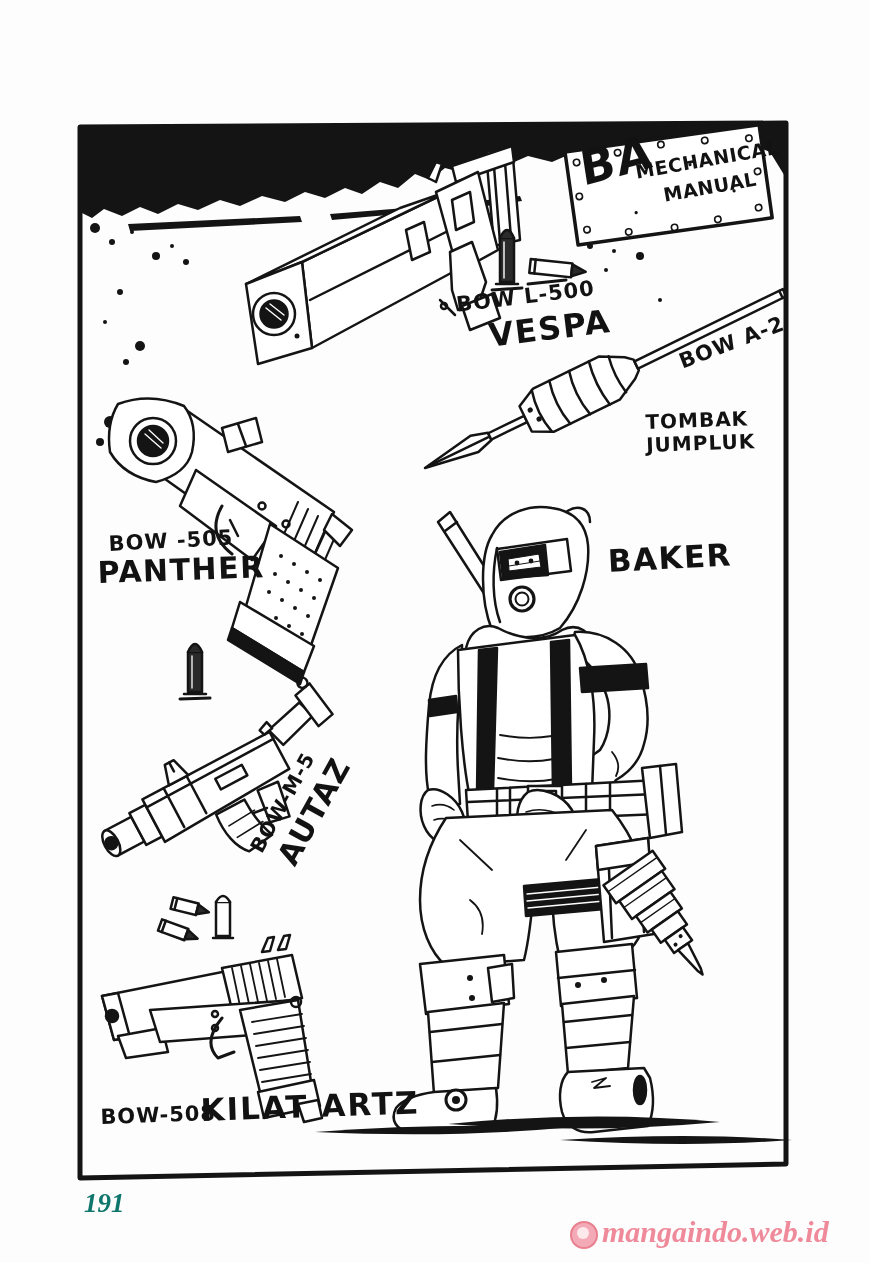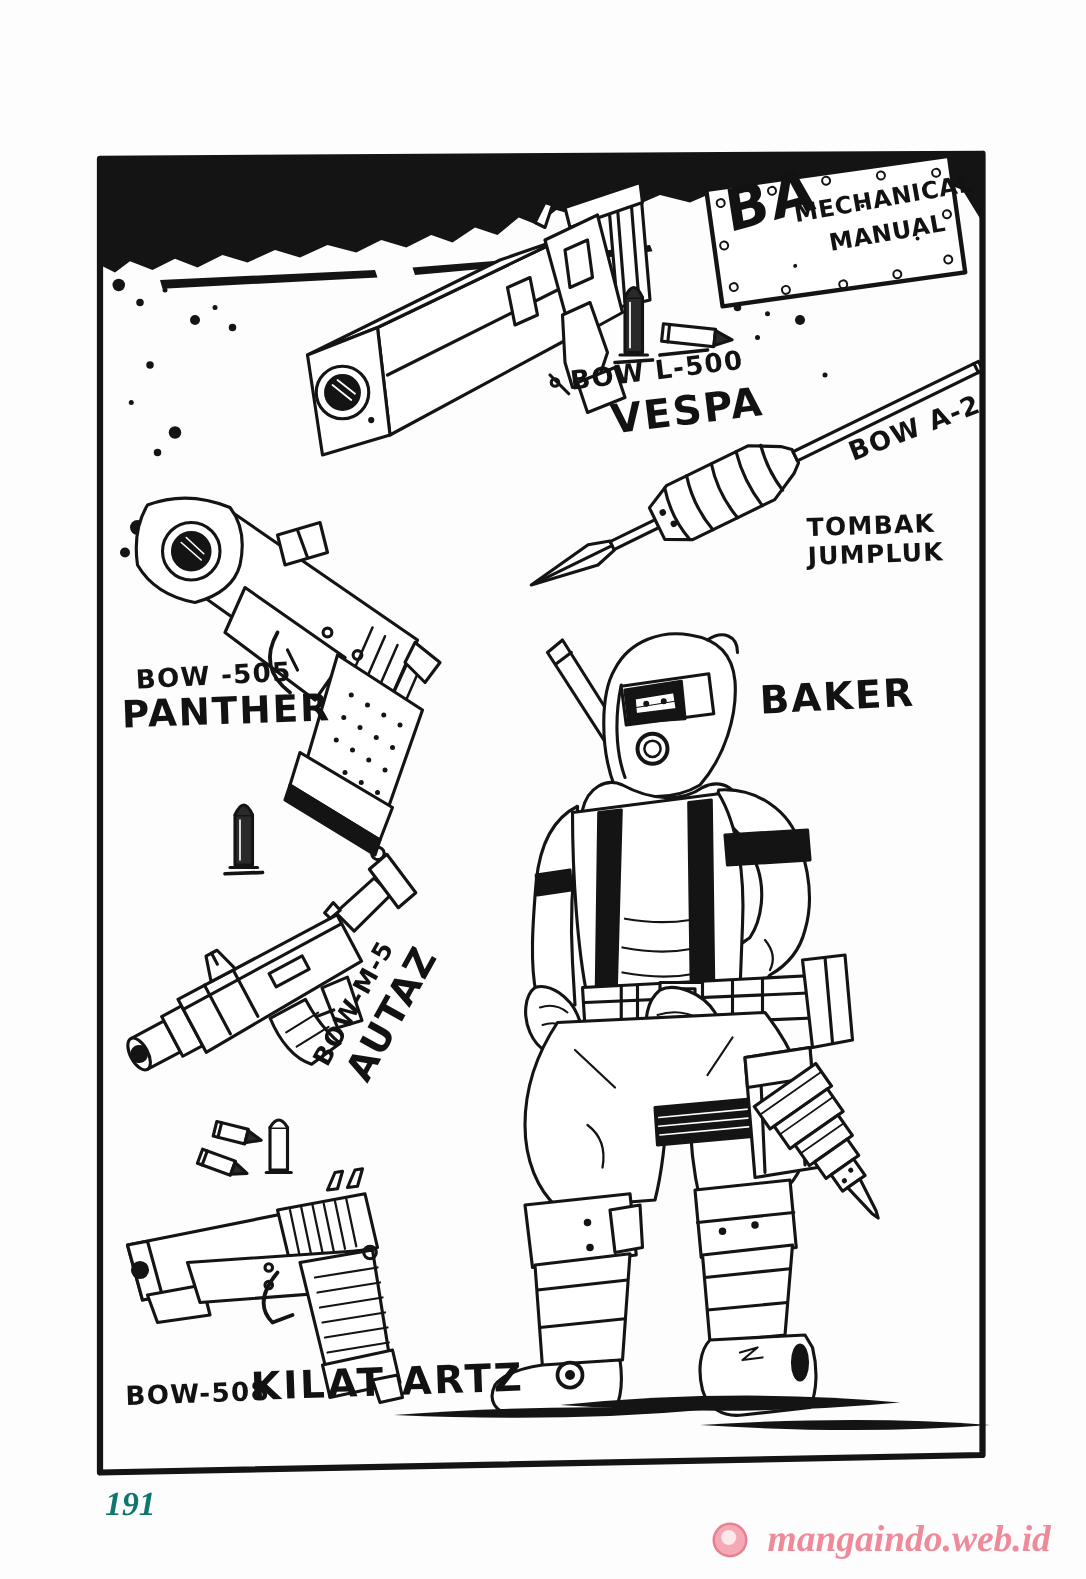--- a/index.html
+++ b/index.html
@@ -8,21 +8,21 @@
   svg{position:absolute;left:0;top:0;}
   .lbl{position:absolute;color:#121212;font-weight:bold;white-space:nowrap;
        transform-origin:0 0;line-height:1.05;}
   .model{font-size:21px;letter-spacing:1px;}
   .wname{font-size:30px;letter-spacing:1.5px;}
   .sign-ba{font-size:46px;font-weight:900;letter-spacing:2px;}
   .sign-small{font-size:19px;letter-spacing:.5px;}
   .two-line{line-height:1.15;}
   .pageno{position:absolute;left:84px;top:1188px;font-family:"Liberation Serif",serif;
           font-style:italic;font-weight:bold;font-size:27px;color:#0f766e;}
-  .watermark{position:absolute;left:570px;top:1215px;display:flex;align-items:center;gap:16px;}
+  .watermark{position:absolute;left:570px;top:1215px;display:flex;align-items:flex-end;gap:4px;}
   .wm-logo{width:28px;height:28px;border-radius:50%;background:#f3aab6;border:2px solid #e8808f;
            position:relative;box-sizing:border-box;}
   .wm-logo::after{content:"";position:absolute;left:5px;top:4px;width:12px;height:12px;
            border-radius:50%;background:#fde9ec;}
   .wm-text{font-family:"Liberation Serif",serif;font-style:italic;font-weight:bold;
            font-size:30px;color:#ee8a9a;}
 </style>
 </head>
 <body>
 

